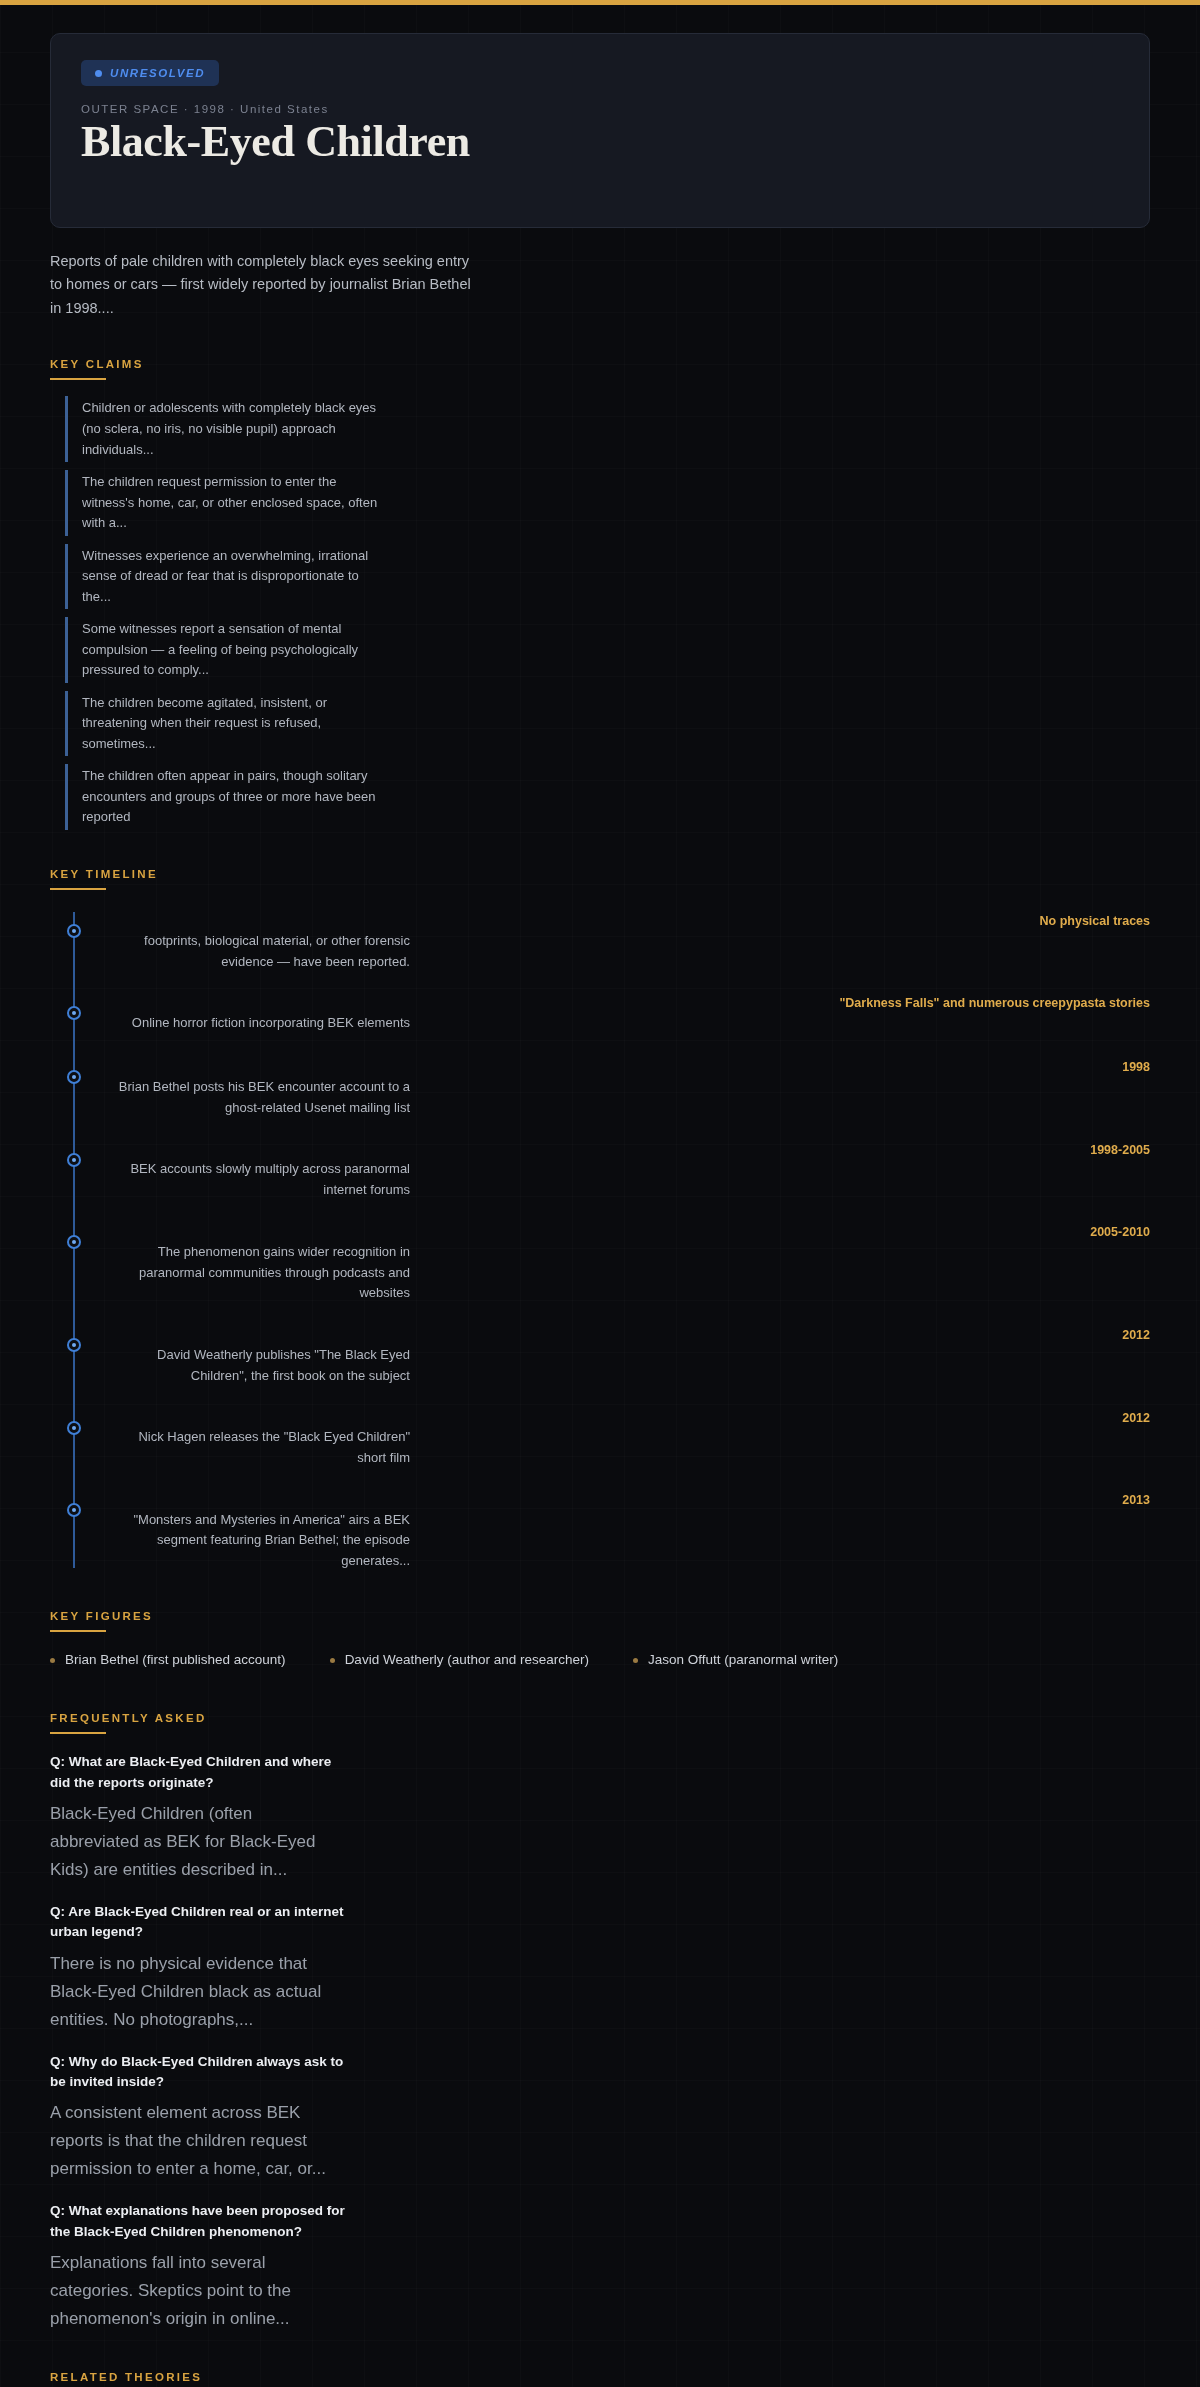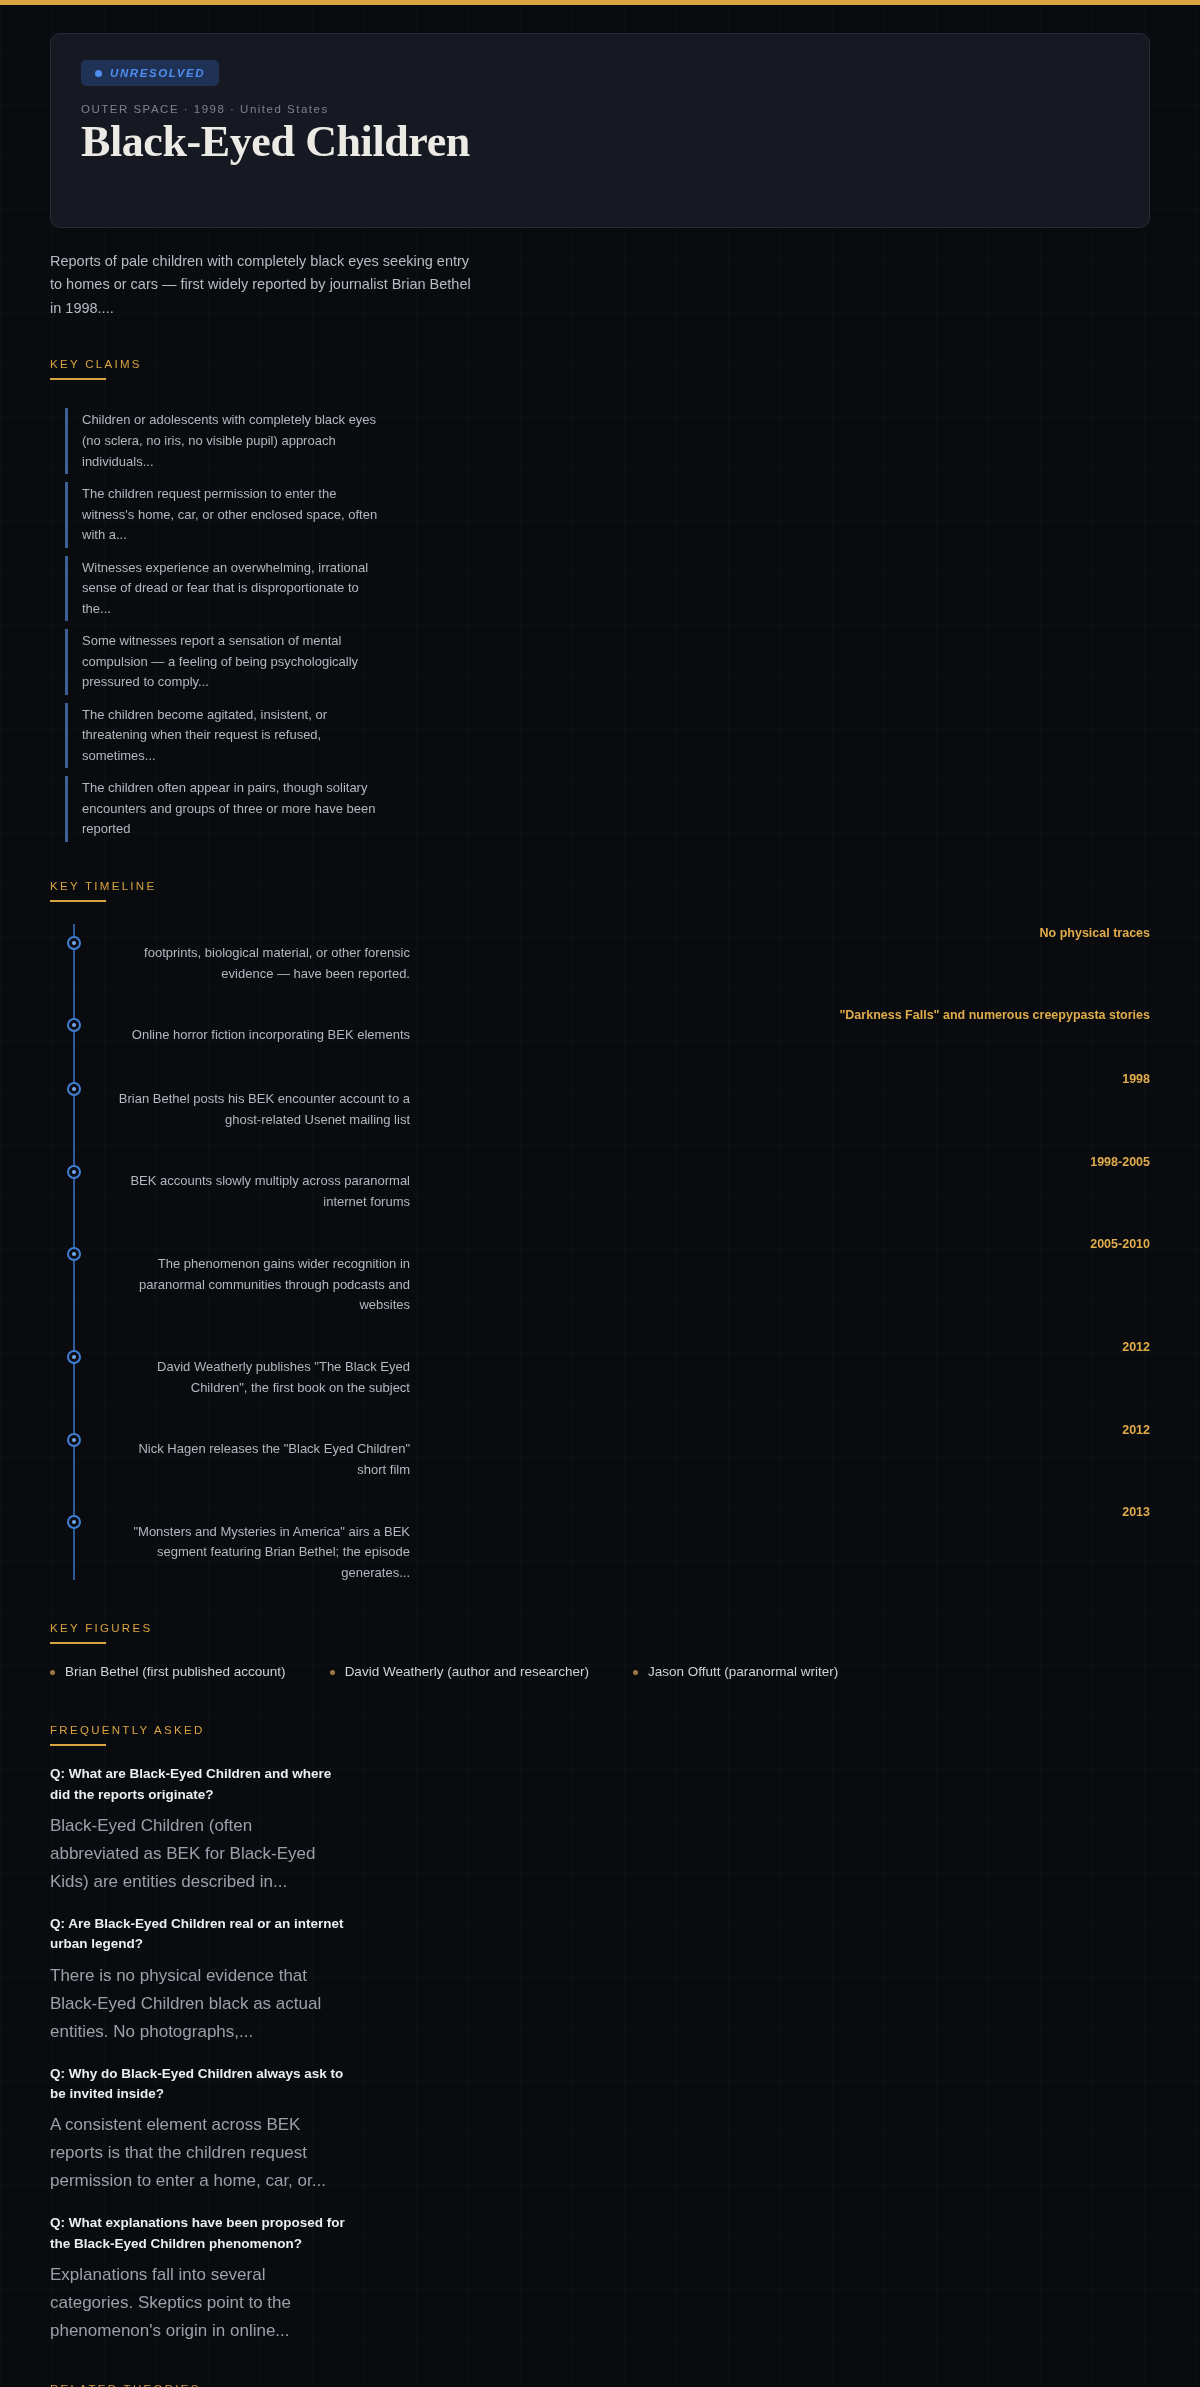--- a/index.html
+++ b/index.html
@@ -104,35 +104,35 @@
     color: #b7bcc4;
     max-width: 430px;
   }
 
   .section {
     margin-top: 38px;
   }
 
   .section-heading {
     font-size: 11.5px;
-    font-weight: normal;
+    font-weight: bold;
     letter-spacing: 2.3px;
     color: #d9a441;
     text-transform: uppercase;
   }
   .section-rule {
     width: 56px;
     height: 2px;
     background: #d9a441;
     margin-top: 8px;
   }
 
   
   .claims {
-    margin-top: 28px;
+    margin-top: 16px;
     padding-left: 15px;
   }
   .claim {
     border-left: 3px solid #3c6196;
     padding: 2px 0 2px 14px;
     margin-bottom: 8px;
     font-size: 13px;
     line-height: 1.58;
     color: #b2b7c0;
     max-width: 320px;

